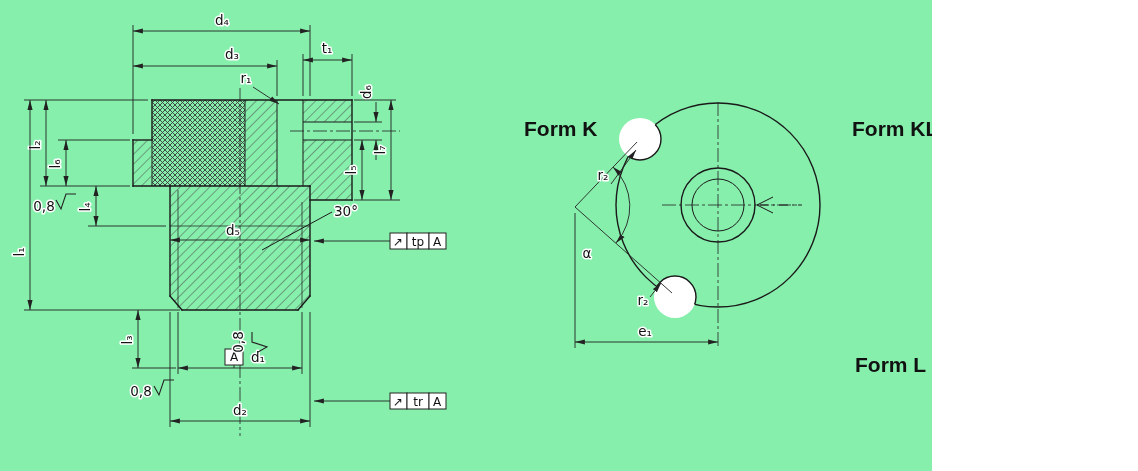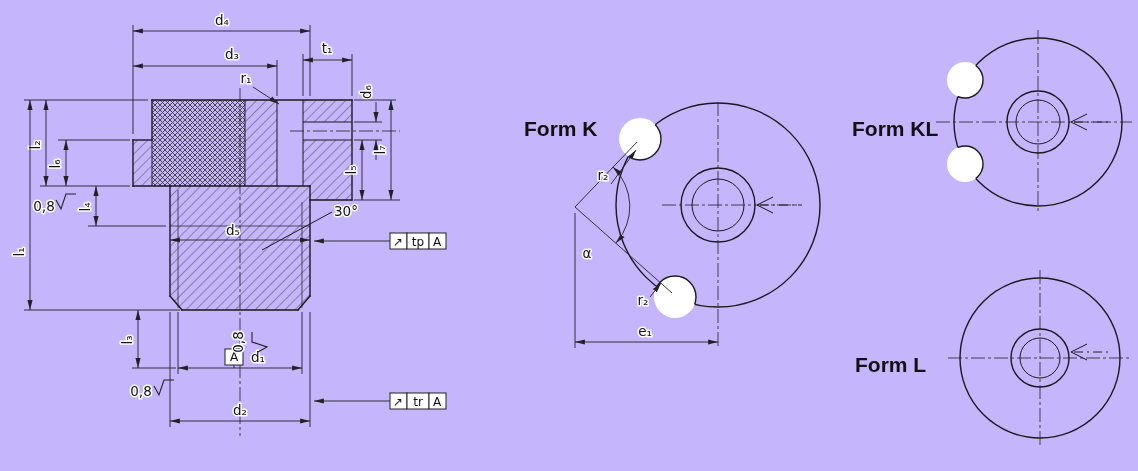--- a/index.html
+++ b/index.html
@@ -1,16 +1,16 @@
 <!DOCTYPE html>
 <html><head>
 <meta charset="utf-8">
 <style>
   html,body{margin:0;padding:0;background:#ffffff;}
-  .stage{position:relative;width:1138px;height:471px;background:#c4b5fd;overflow:hidden;}
+  .stage{position:relative;width:932px;height:471px;background:#86efac;overflow:hidden;}
   svg{display:block;}
   .ol{stroke:#1a1a1a;stroke-width:1.4;fill:none;stroke-linecap:square;}
   .ol-mid{stroke:#1a1a1a;stroke-width:1;fill:none;}
   .ol-thin{stroke:#1a1a1a;stroke-width:0.7;fill:none;}
   .dl{stroke:#222222;stroke-width:0.9;fill:none;}
   .cl{stroke:#222222;stroke-width:0.8;fill:none;stroke-dasharray:14 3 3 3;}
   .dash{stroke:#222222;stroke-width:1;fill:none;stroke-dasharray:9 4 2 4;}
   .dim{font-family:"DejaVu Sans",sans-serif;font-size:13.5px;fill:#111;
        paint-order:stroke;stroke:#ffffff;stroke-width:3px;stroke-linejoin:round;}
   .flag-txt{font-family:"DejaVu Sans",sans-serif;font-size:12px;fill:#111;}

